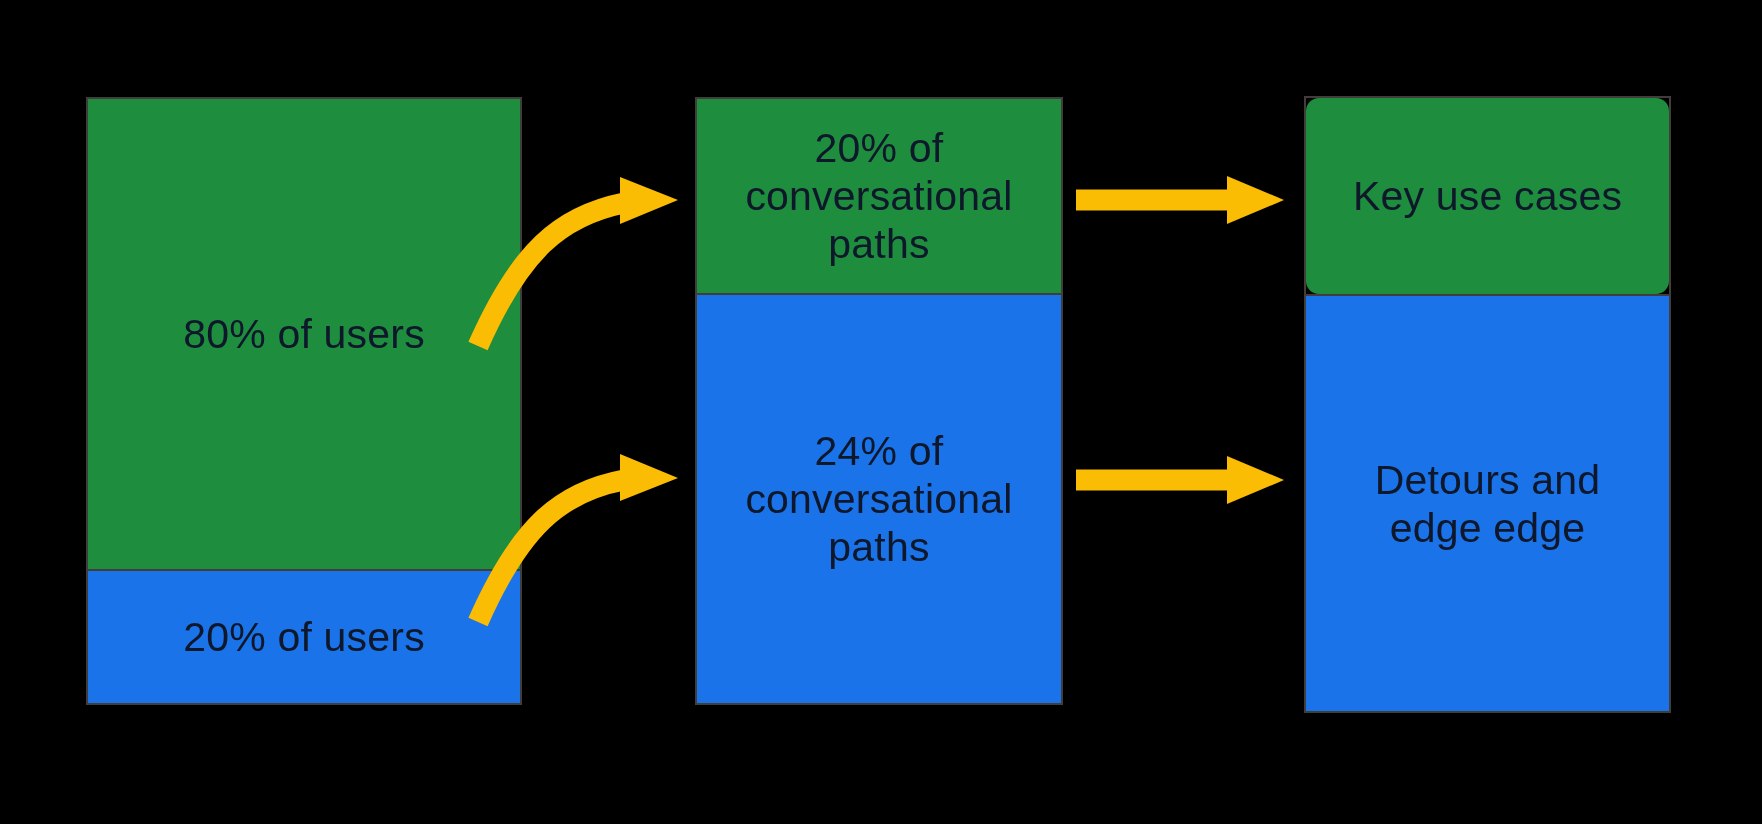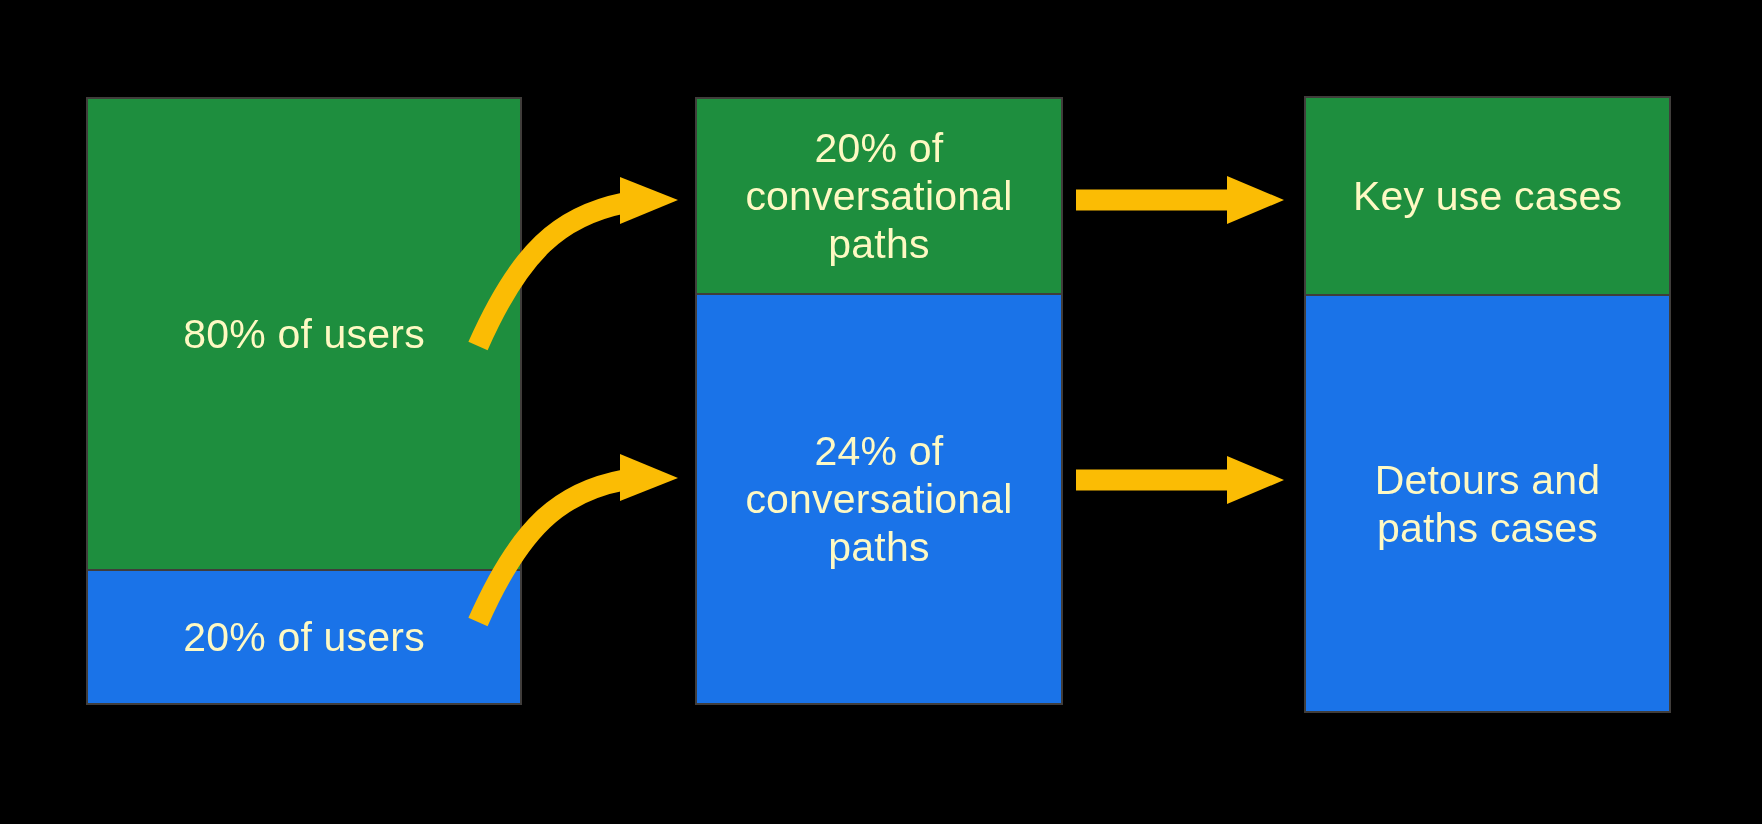--- a/index.html
+++ b/index.html
@@ -25,21 +25,21 @@
   .segment {
     box-sizing: border-box;
     display: flex;
     align-items: center;
     justify-content: center;
   }
   .segment.green { background: #1e8e3e; }
   .segment.blue  { background: #1a73e8; }
   .segment + .segment { border-top: 2px solid #403d3b; }
   .seg-label {
-    color: #fef9c3;
+    color: #0f172a;
     font-size: 41px;
     line-height: 48px;
     font-weight: 500;
     text-align: center;
     letter-spacing: 0.2px;
   }
   
   #col-users .seg-label      { max-width: 330px; }
   #col-paths .seg-label      { max-width: 310px; }
   #col-outcomes .seg-label   { max-width: 320px; }
@@ -47,21 +47,21 @@
   
   #col-users    { left: 86px;   top: 97px; width: 436px; height: 608px; }
   #col-users    .segment.green { height: 470px; }
   #col-users    .segment.blue  { flex: 1; }
 
   #col-paths    { left: 695px;  top: 97px; width: 368px; height: 608px; }
   #col-paths    .segment.green { height: 194px; }
   #col-paths    .segment.blue  { flex: 1; }
 
   #col-outcomes { left: 1304px; top: 96px; width: 367px; height: 617px; }
-  #col-outcomes .segment.green { height: 196px; }
+  #col-outcomes .segment.green { height: 196px; border-radius: 13px; }
   #col-outcomes .segment.blue  { flex: 1; }
 
   #arrow-layer {
     position: absolute;
     left: 0; top: 0;
     width: 1762px;
     height: 824px;
     pointer-events: none;
   }
 </style>
@@ -86,21 +86,21 @@
     <div class="segment blue">
       <div class="seg-label">24% of conversational paths</div>
     </div>
   </div>
 
   <div class="column" id="col-outcomes">
     <div class="segment green">
       <div class="seg-label">Key use cases</div>
     </div>
     <div class="segment blue">
-      <div class="seg-label">Detours and paths cases</div>
+      <div class="seg-label">Detours and edge edge</div>
     </div>
   </div>
 
   <svg id="arrow-layer" viewBox="0 0 1762 824" xmlns="http://www.w3.org/2000/svg">
 
     <g>
       <path d="M478,346 C520,251 560,216 624,203" fill="none" stroke-width="21" stroke-linecap="butt" stroke="#fbbc04"></path>
       <polygon points="620,177 620,224 678,200" fill="#fbbc04"></polygon>
     </g>
 

